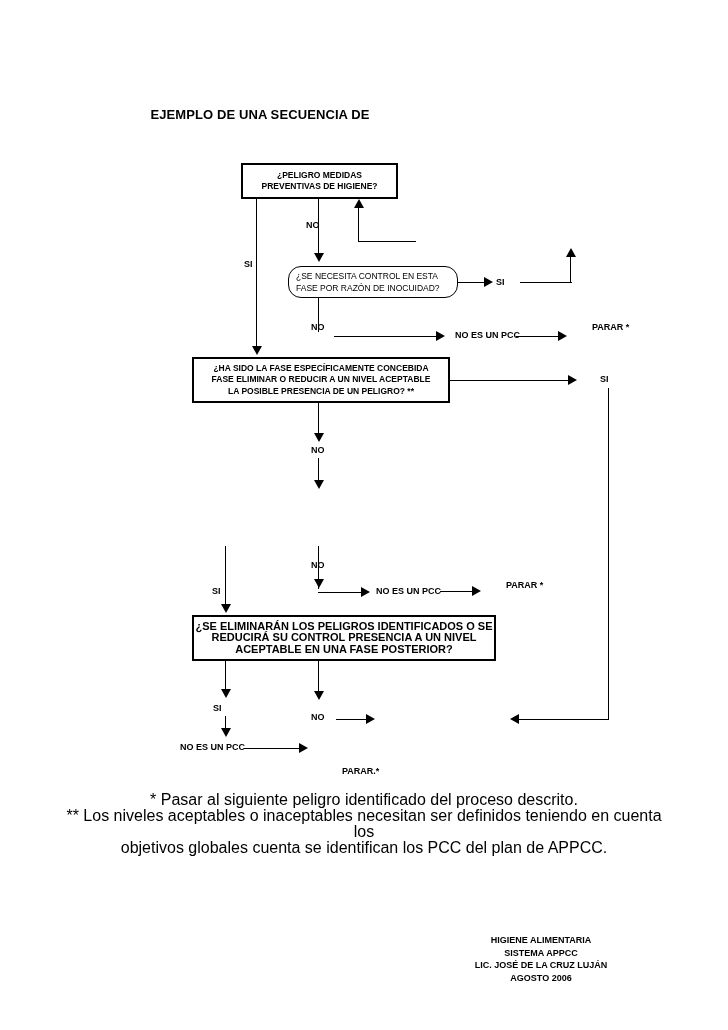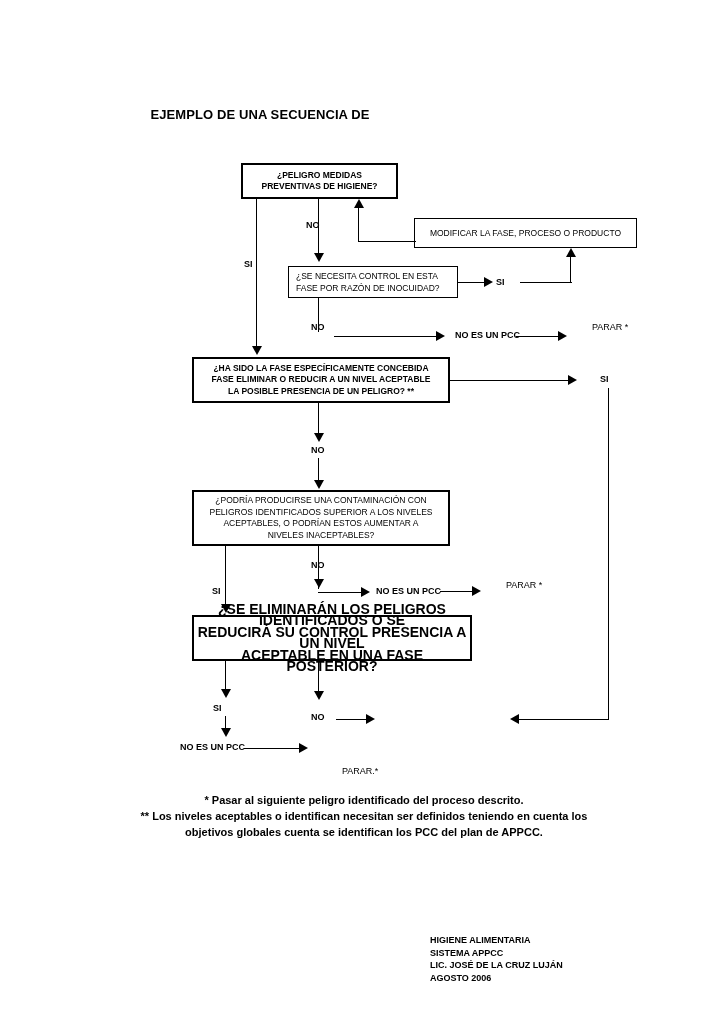--- a/index.html
+++ b/index.html
@@ -87,40 +87,41 @@
   }
 
   
   .lbl {
     position: absolute;
     font-size: 9px;
     font-weight: bold;
     white-space: nowrap;
     line-height: 11px;
   }
-  .lbl.reg { font-weight: normal; padding-left: 20px; }
+  .lbl.reg { font-weight: bold; padding-left: 20px; }
 
   
   .footnotes {
     position: absolute;
     left: 64px;
     top: 792px;
     width: 600px;
     text-align: center;
-    font-size: 11px;
-    font-weight: bold;
+    font-size: 16px;
+    font-weight: normal;
     line-height: 16px;
   }
 
   
   .signature {
     position: absolute;
     left: 430px;
     top: 934px;
     width: 222px;
+    text-align: center;
     font-size: 9px;
     font-weight: bold;
     line-height: 12.5px;
   }
 </style>
 </head>
 <body>
 
 <div id="page">
 
@@ -128,49 +129,38 @@
     <div>EJEMPLO DE UNA SECUENCIA DE</div>
   </div>
 
   <div class="box thick" style="left:241px; top:163px; width:157px; height:36px; font-size:8.5px; font-weight:bold; line-height:11px;">
     <span class="txt">
       <span>¿PELIGRO MEDIDAS</span><br>
       <span>PREVENTIVAS DE HIGIENE?</span>
     </span>
   </div>
 
-  <div class="box thin" style="left:414px; top:218px; width:223px; height:30px; font-size:8.5px; font-weight:normal;">
-    <span class="txt">MODIFICAR LA FASE, PROCESO O PRODUCTO</span>
-  </div>
-
-  <div class="box thin" style="left:288px; top:266px; width:170px; height:32px; font-size:8.5px; font-weight:normal; line-height:12px; justify-content:flex-start; text-align:left;">
+
+  <div class="box thin" style="left:288px; top:266px; width:170px; height:32px; font-size:8.5px; font-weight:normal; line-height:12px; justify-content:flex-start; text-align:left;border-radius:13px;">
     <span class="txt" style="padding-left:7px;">
       <span>¿SE NECESITA CONTROL EN ESTA</span><br>
       <span>FASE POR RAZÓN DE INOCUIDAD?</span>
     </span>
   </div>
 
   <div class="box thick" style="left:192px; top:357px; width:258px; height:46px; font-size:8.5px; font-weight:bold; line-height:11.5px;">
     <span class="txt">
       <span>¿HA SIDO LA FASE ESPECÍFICAMENTE CONCEBIDA</span><br>
       <span>FASE ELIMINAR O REDUCIR A UN NIVEL ACEPTABLE</span><br>
       <span>LA POSIBLE PRESENCIA DE UN PELIGRO? **</span>
     </span>
   </div>
 
-  <div class="box thick" style="left:192px; top:490px; width:258px; height:56px; font-size:8.5px; font-weight:normal; line-height:11.5px;">
-    <span class="txt">
-      <span>¿PODRÍA PRODUCIRSE UNA CONTAMINACIÓN CON</span><br>
-      <span>PELIGROS IDENTIFICADOS SUPERIOR A LOS NIVELES</span><br>
-      <span>ACEPTABLES, O PODRÍAN  ESTOS AUMENTAR A</span><br>
-      <span>NIVELES INACEPTABLES?</span>
-    </span>
-  </div>
-
-  <div class="box thick" style="left:192px; top:615px; width:280px; height:46px; font-size:14px; font-weight:bold; line-height:11.5px;">
+
+  <div class="box thick" style="left:192px; top:615px; width:304px; height:46px; font-size:11px; font-weight:bold; line-height:11.5px;">
     <span class="txt">
       <span>¿SE ELIMINARÁN LOS PELIGROS IDENTIFICADOS O SE</span><br>
       <span>REDUCIRÁ SU CONTROL PRESENCIA A UN NIVEL</span><br>
       <span>ACEPTABLE EN UNA FASE POSTERIOR?</span>
     </span>
   </div>
 
 
   <div class="vline" style="left:318px; top:199px; height:56px;"></div>
   <div class="arrow-down" style="left:313.5px; top:253px;"></div>
@@ -238,21 +228,21 @@
   <div class="lbl reg" style="left:322px; top:766px;">PARAR.*</div>
 
   <div class="vline" style="left:318px; top:661px; height:32px;"></div>
   <div class="arrow-down" style="left:313.5px; top:691px;"></div>
   <div class="lbl" style="left:311px; top:712px;">NO</div>
   <div class="hline" style="left:336px; top:719px; width:32px;"></div>
   <div class="arrow-right" style="left:366px; top:714px;"></div>
 
   <div class="footnotes">
     <div>* Pasar al siguiente peligro identificado del proceso descrito.</div>
-    <div>** Los niveles aceptables o identifican necesitan ser definidos teniendo en cuenta los</div>
+    <div>** Los niveles aceptables o inaceptables necesitan ser definidos teniendo en cuenta los</div>
     <div>objetivos globales cuenta se identifican los PCC del plan de APPCC.</div>
   </div>
 
   <div class="signature">
     <div>HIGIENE ALIMENTARIA</div>
     <div>SISTEMA APPCC</div>
     <div>LIC. JOSÉ DE LA CRUZ LUJÁN</div>
     <div>AGOSTO 2006</div>
   </div>
 

